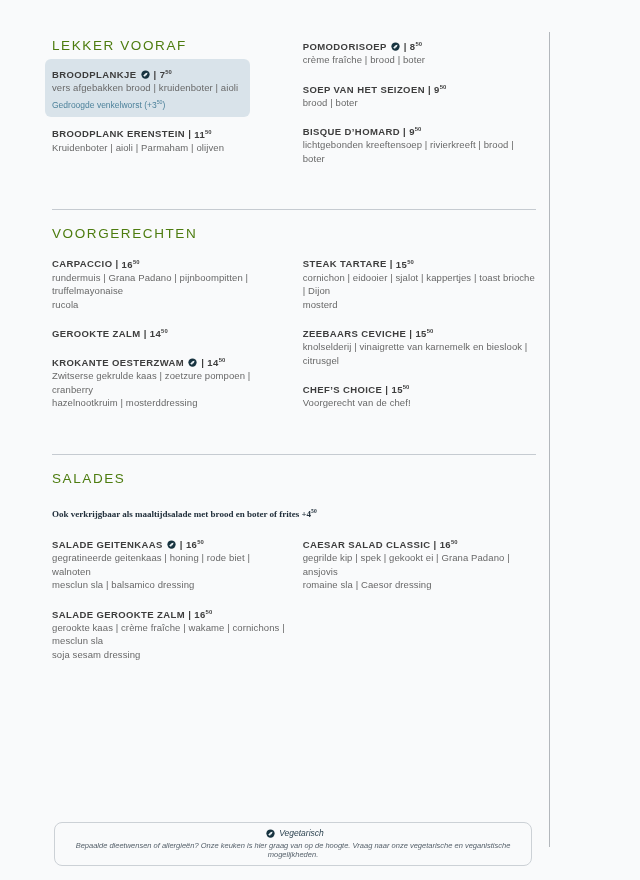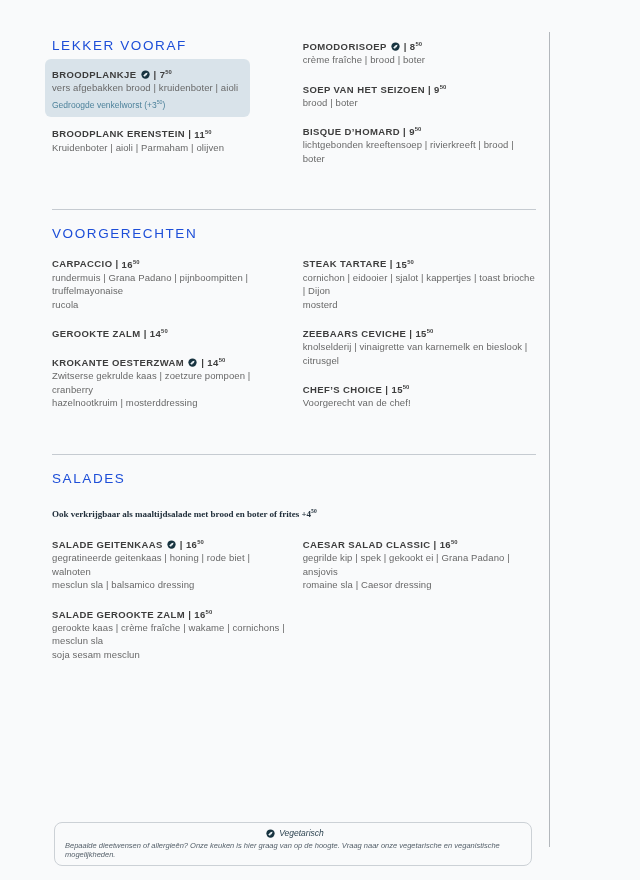--- a/index.html
+++ b/index.html
@@ -25,21 +25,21 @@
     color:#29698b;
     margin-bottom:74px;
   }
   .divider { height:1px; background:#c6cbd1; margin:30px 0 16px 0; }
   .columns { display:flex; align-items:flex-start; }
   .col { width:48.2%; }
   .col + .col { margin-left:3.6%; }
   .col-heading, .sec-heading {
     font-size:13.5px;
     letter-spacing:1.6px;
-    color:#1d4ed8;
+    color:#4d7c0f;
     font-weight:500;
   }
   .col-heading { margin-bottom:6px; }
   .sec-heading { margin-bottom:14px; }
   .sec-heading.tight { margin-bottom:19px; }
   .sec-subtitle {
     font-family:"Liberation Serif", serif;
     font-weight:700;
     font-size:9px;
     color:#22303c;
@@ -64,21 +64,21 @@
     width:fit-content; margin-bottom:8px;
   }
   .veg-icon {
     display:inline-block; width:9px; height:9px;
     margin:0 1px 0 4px; vertical-align:-1px;
   }
   .veg-icon svg { display:block; width:100%; height:100%; }
   .footer-box {
     position:absolute; left:54px; top:822px; width:478px;
     border:1px solid #ccd1d6; border-radius:8px;
-    padding:5px 10px 6px; 
+    padding:5px 10px 6px; text-align:center;
   }
   .footer-veg {
     font-size:8.5px; font-style:italic; color:#2f4552;
     display:flex; justify-content:center; align-items:center; gap:3px;
   }
   .footer-note { font-size:7.5px; font-style:italic; color:#55606a; margin-top:3px; }
 </style>
 </head>
 <body>
 
@@ -176,21 +176,21 @@
                       <circle cx="12" cy="12" r="11" fill="#17333f"></circle>
                       <path d="M7.5 16.5c0-5.5 4.5-9 10-9-.5 5.5-4.5 8.5-8.5 9" fill="#edf3f6"></path>
                       <path d="M12 17.5c-1.5-3-3.8-4.2-6-4.2 1.3 3 3.4 4.2 6 4.2z" fill="#edf3f6"></path>
                     </svg></span> | <span class="price">16<sup>50</sup></span></div>
                 <div class="item-desc">gegratineerde geitenkaas | honing | rode biet | walnoten</div>
                 <div class="item-desc">mesclun sla | balsamico dressing</div>
               </div>
               <div class="menu-item">
                 <div class="item-head"><span class="item-name">SALADE GEROOKTE ZALM</span> | <span class="price">16<sup>50</sup></span></div>
                 <div class="item-desc">gerookte kaas | crème fraîche | wakame | cornichons | mesclun sla</div>
-                <div class="item-desc">soja sesam mesclun</div>
+                <div class="item-desc">soja sesam dressing</div>
               </div>
             </div>
             <div class="col">
               <div class="menu-item">
                 <div class="item-head"><span class="item-name">CAESAR SALAD CLASSIC</span> | <span class="price">16<sup>50</sup></span></div>
                 <div class="item-desc">gegrilde kip | spek | gekookt ei | Grana Padano | ansjovis</div>
                 <div class="item-desc">romaine sla | Caesor dressing</div>
               </div>
             </div>
           </div>

